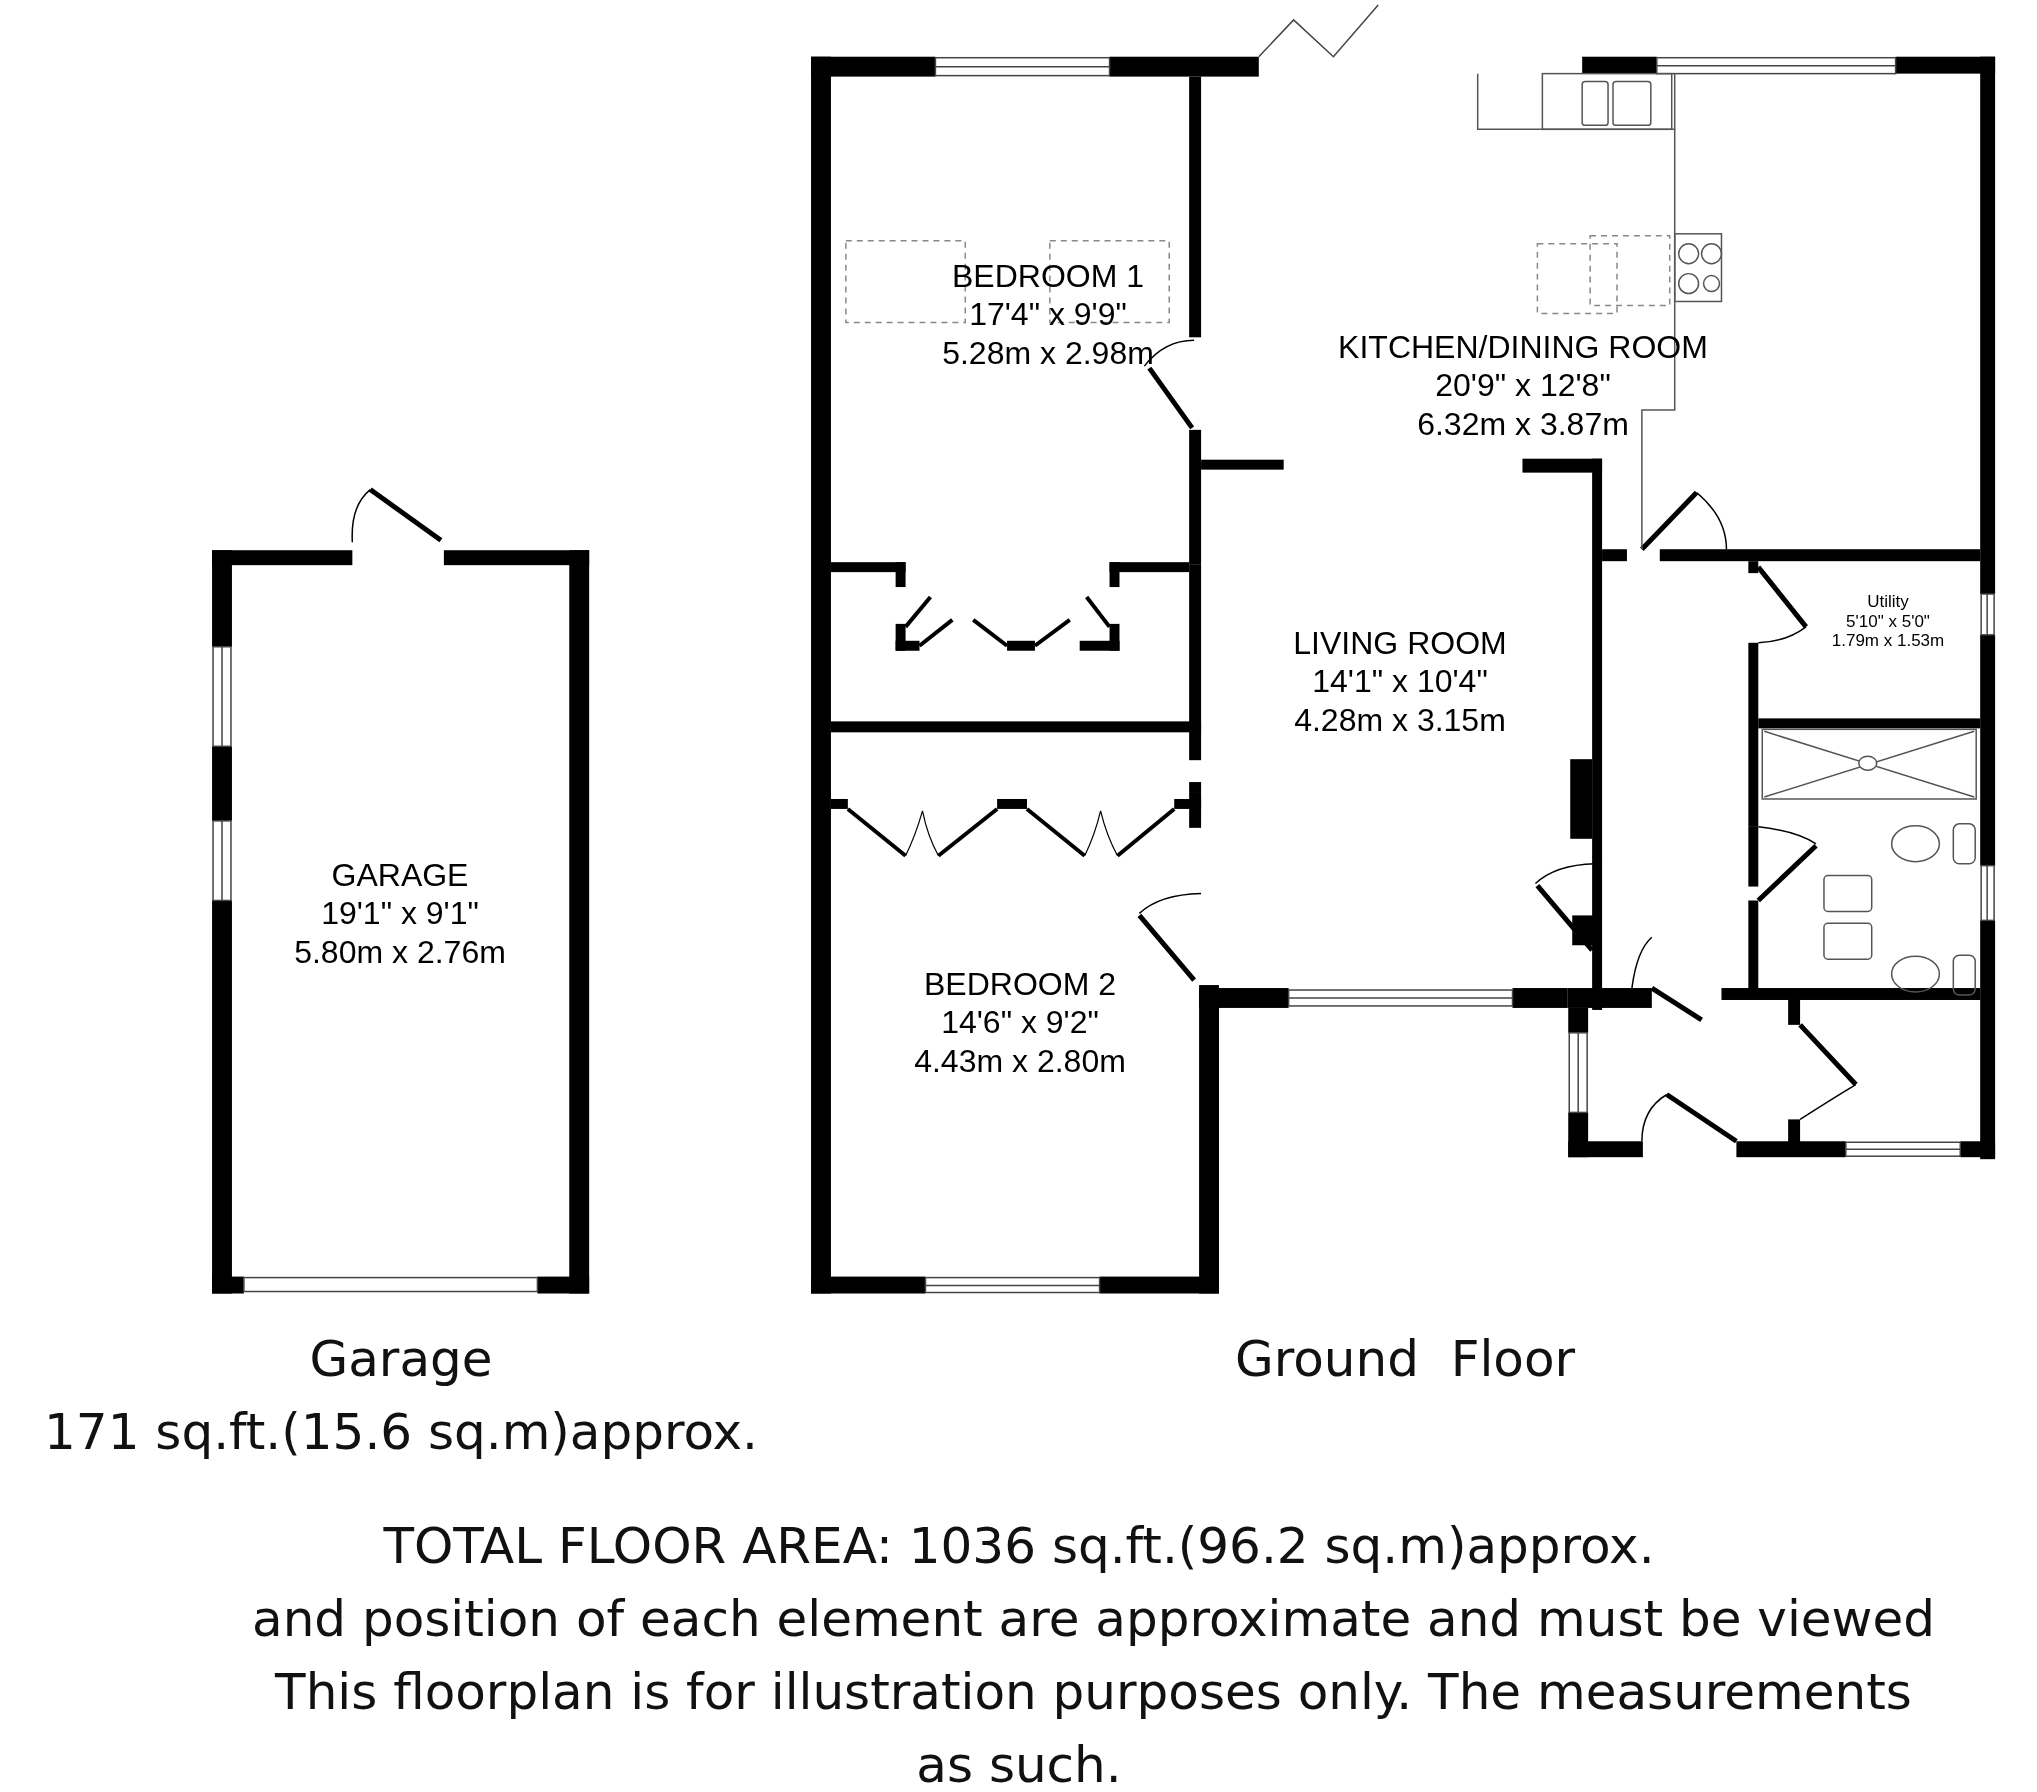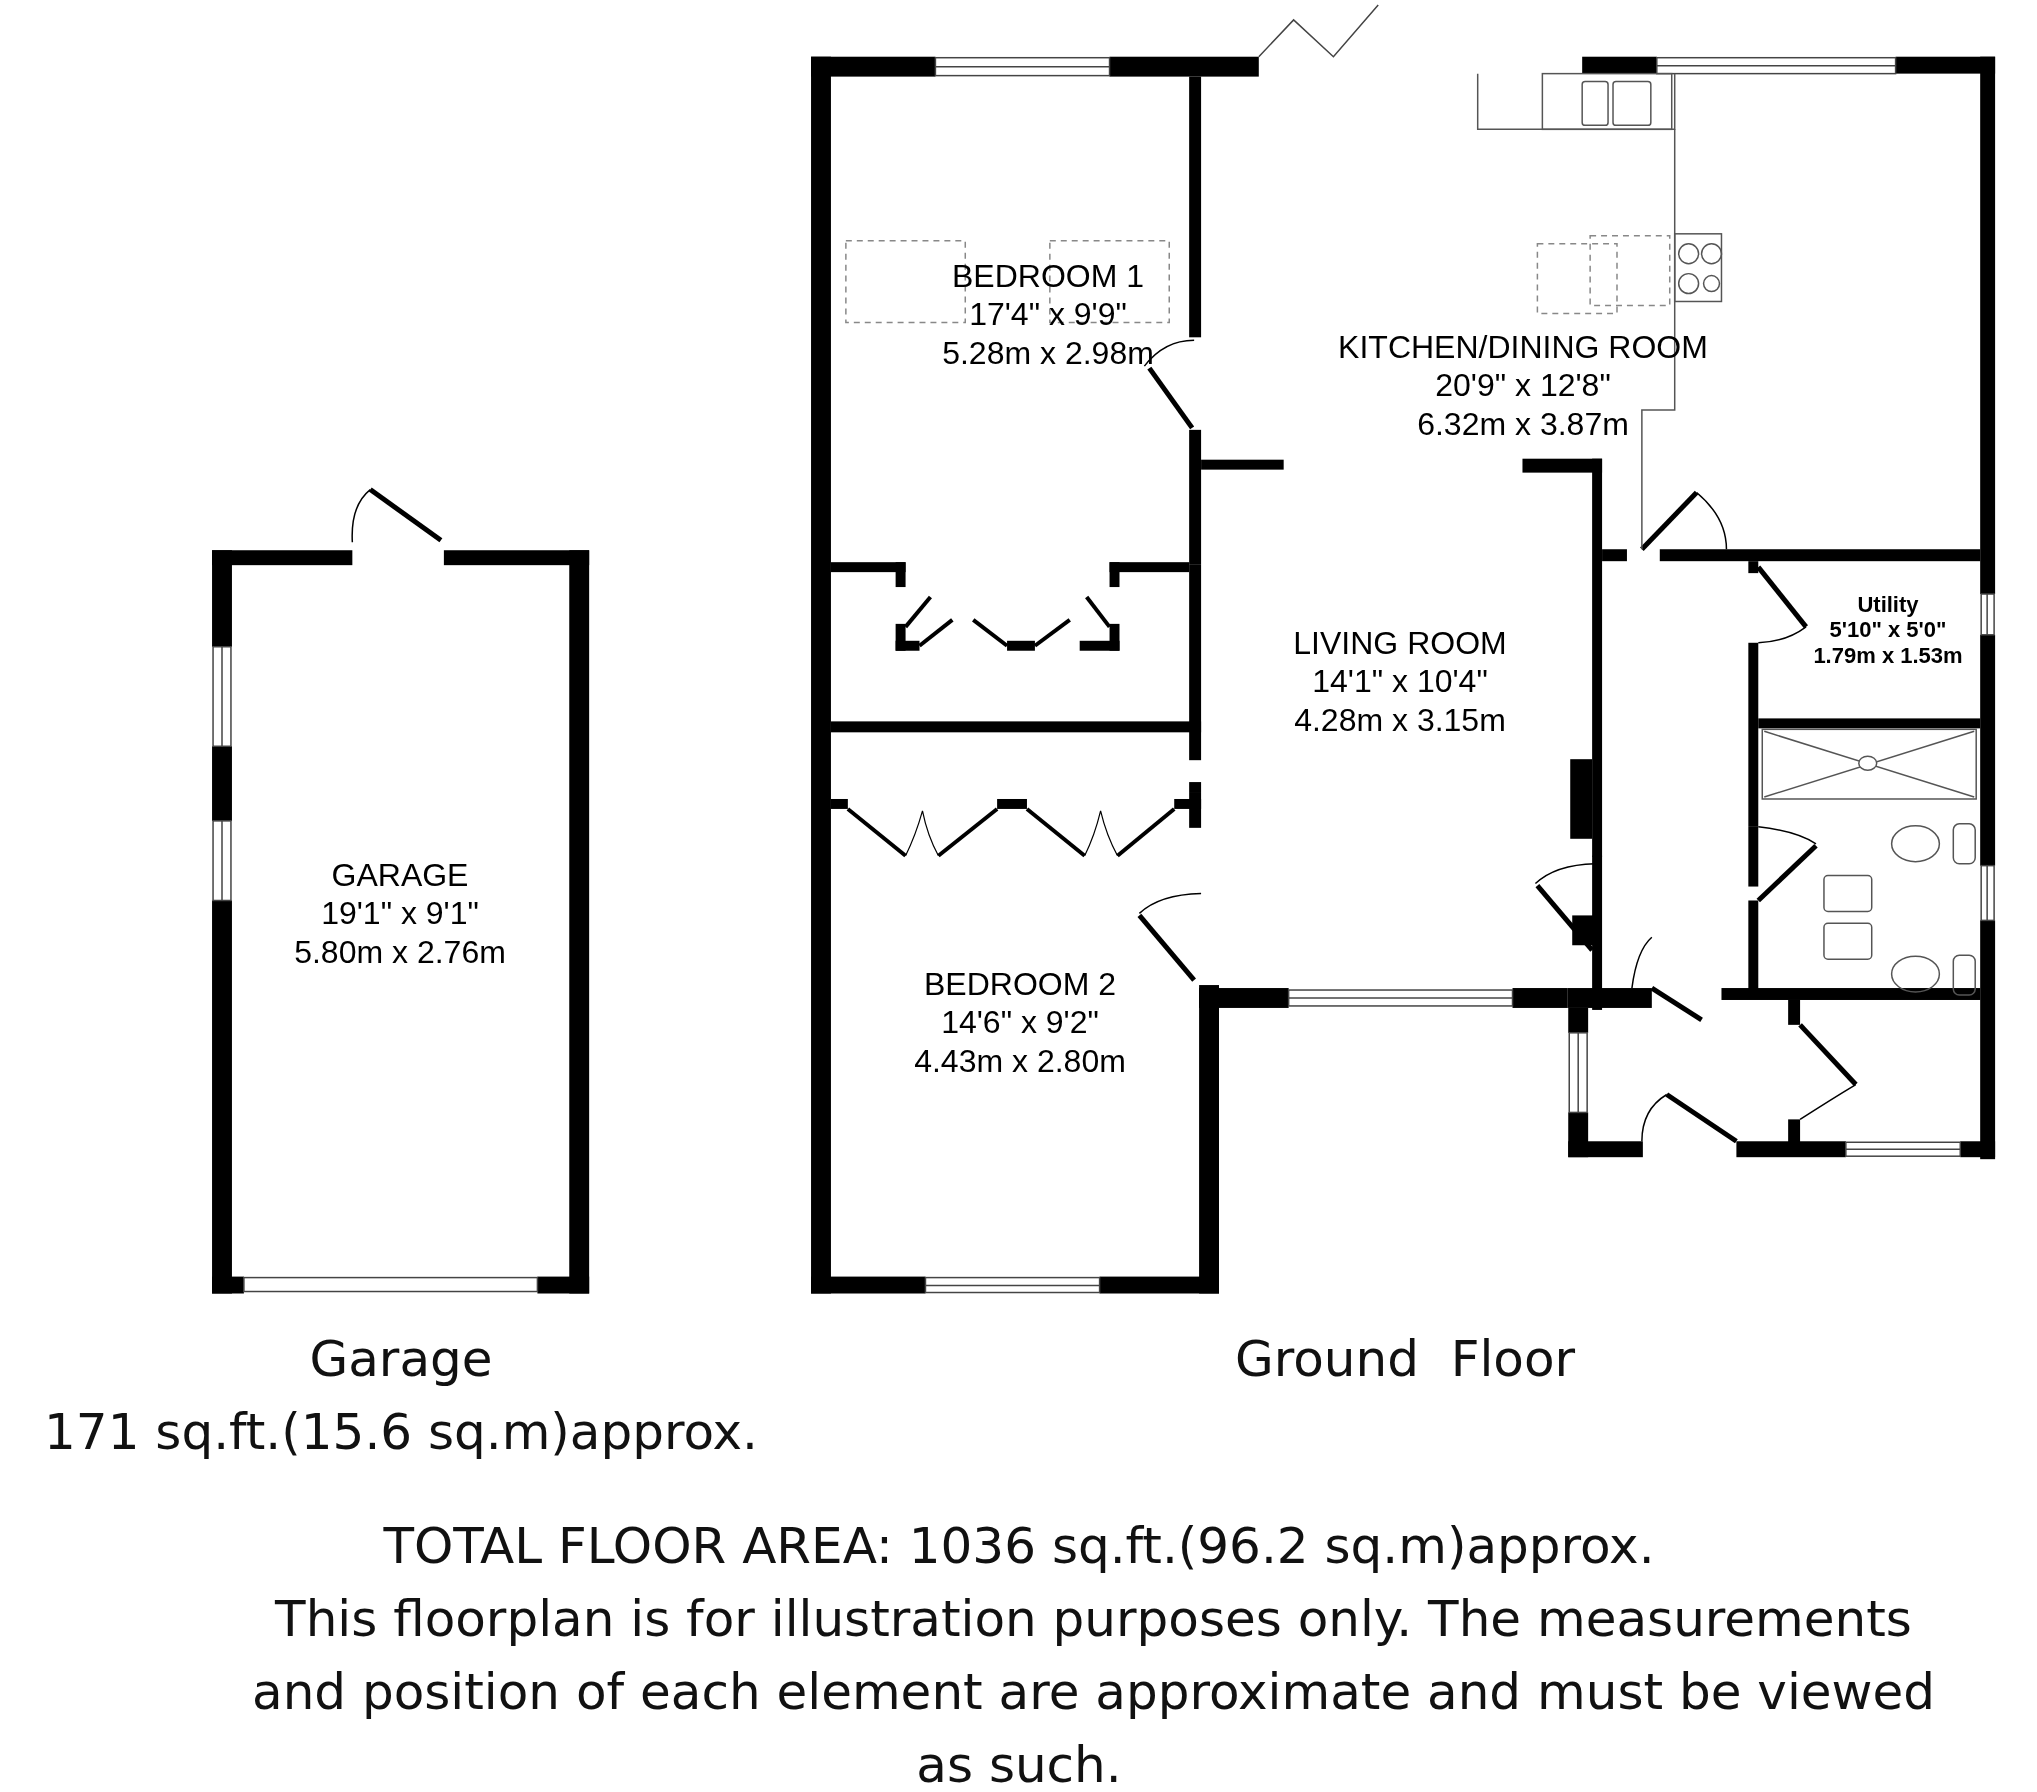--- a/index.html
+++ b/index.html
@@ -1,20 +1,20 @@
 <!DOCTYPE html>
 <html><head>
 <meta charset="utf-8">
 <style>
   html, body { margin:0; padding:0; background:#ffffff; }
   body { width:2038px; height:1793px; position:relative; overflow:hidden; font-family:"Liberation Sans", sans-serif; color:#111; }
   svg#plan { position:absolute; left:0; top:0; }
   .lbl { position:absolute; text-align:center; font-family:"Liberation Sans", sans-serif; color:#000000; line-height:1.2; white-space:nowrap; transform:translateX(-50%); }
   .room { font-size:32px; }
-  .room-small { font-size:22px; line-height:1.15;font-weight:bold; }
+  .room-small { font-size:17px; line-height:1.15; }
   .cap { position:absolute; text-align:center; font-family:"DejaVu Sans", sans-serif; color:#111; white-space:nowrap; transform:translateX(-50%); font-size:50px; line-height:1.45; }
   .foot { position:absolute; left:50%; transform:translateX(-50%); top:1510px; width:1891px; text-align:center; font-family:"DejaVu Sans", sans-serif; font-size:50px; line-height:73px; color:#111; }
   .foot .disc { display:block; padding-left:149px; }
 </style>
 </head>
 <body>
 
 <svg id="plan" width="2038" height="1793" viewBox="0 0 2048 1802">
 
   <g>
@@ -254,17 +254,17 @@
 <div class="cap" style="left:401px; top:1323px;">
   <div>Garage</div>
   <div>171 sq.ft.(15.6 sq.m)approx.</div>
 </div>
 <div class="cap" style="left:1405px; top:1323px;">
   <div style="white-space:pre;">Ground  Floor</div>
 </div>
 
 <div class="foot">
   <div>TOTAL FLOOR AREA: 1036 sq.ft.(96.2 sq.m)approx.</div>
+  <div class="disc">and position of each element are approximate and must be viewed</div>
   <div class="disc">This floorplan is for illustration purposes only. The measurements</div>
-  <div class="disc">and position of each element are approximate and must be viewed</div>
   <div>as such.</div>
 </div>
 
 
 </body></html>

